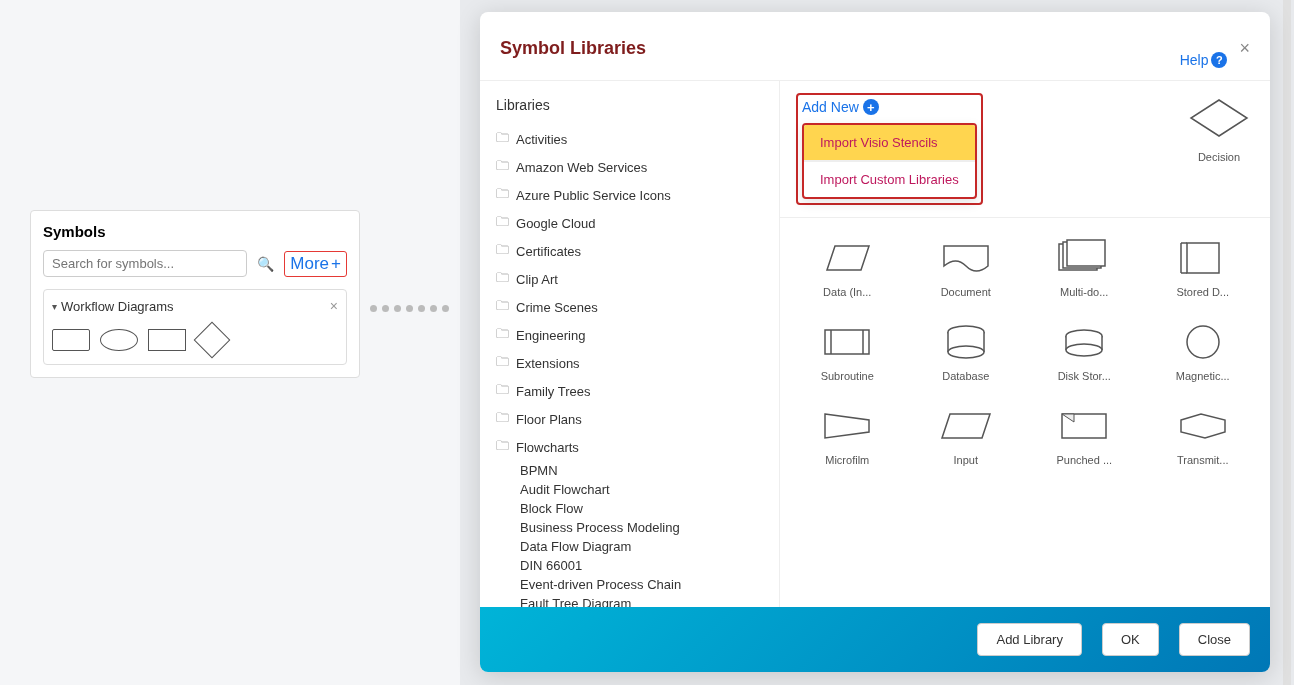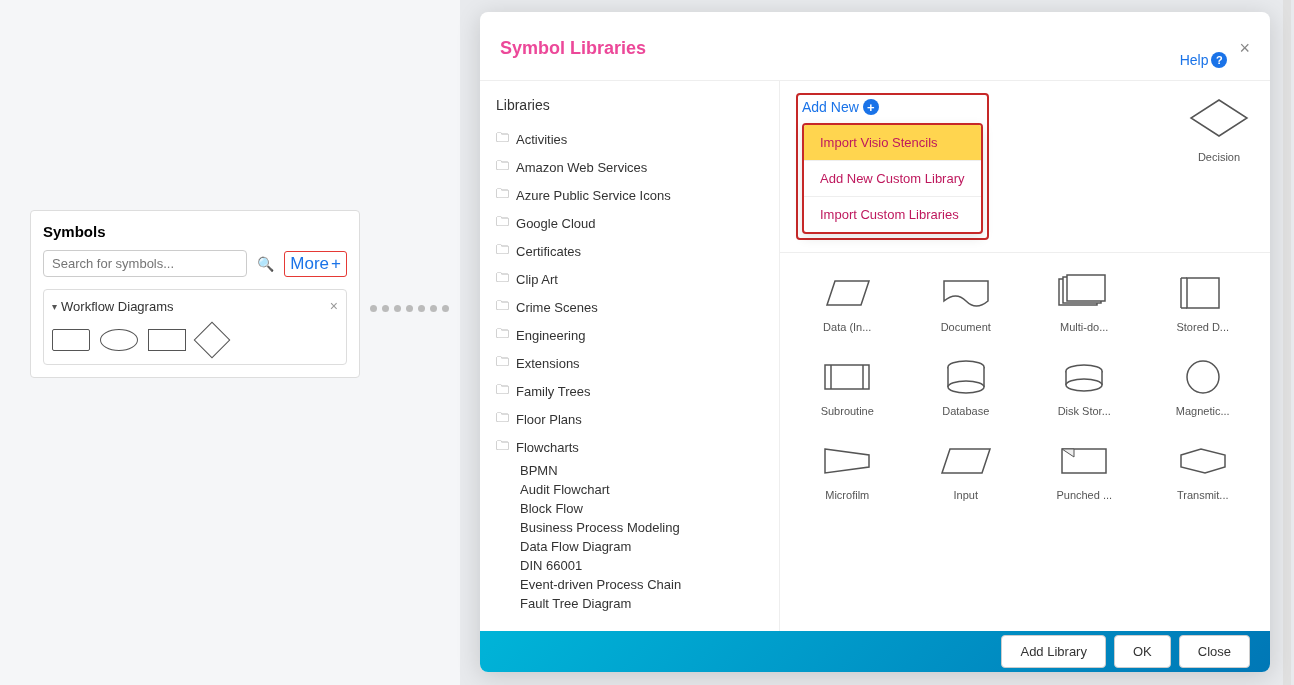--- a/index.html
+++ b/index.html
@@ -167,21 +167,21 @@
     .dialog-header {
       display: flex;
       align-items: center;
       justify-content: space-between;
       padding: 16px 20px 12px;
       border-bottom: 1px solid #eee;
     }
     .dialog-title {
       font-size: 18px;
       font-weight: 600;
-      color: #ec4899;
+      color: #7f1d1d;
     }
     .header-right {
       display: flex;
       align-items: center;
       gap: 12px;
     }
     .help-link {
       color: #1a73e8;
       font-size: 14px;
       font-weight: 500;
@@ -317,24 +317,24 @@
     .shape-label {
       font-size: 11px;
       color: #555;
       margin-top: 8px;
       text-align: center;
     }
 
     
     .dialog-footer {
       background: linear-gradient(135deg, #00b4d8, #0077b6);
-      padding: 4px 20px;
+      padding: 16px 20px;
       display: flex;
       justify-content: flex-end;
-      gap: 8px;
+      gap: 20px;
     }
     .footer-btn {
       padding: 8px 18px;
       border-radius: 4px;
       border: 1px solid #ccc;
       font-size: 13px;
       cursor: pointer;
       background: #fff;
       color: #333;
       font-weight: 500;
@@ -470,21 +470,20 @@
         <div style="border: 2px solid #c62828; border-radius:4px; display:inline-block; padding:4px;">
           <div class="add-new-row">
             <button class="add-new-btn">
               <span>Add New</span>
               <div class="add-icon">+</div>
             </button>
           </div>
           <div class="dropdown-box">
             <div class="dropdown-item highlighted">Import Visio Stencils</div>
             <div class="dropdown-divider"></div>
-            <div class="dropdown-item">Add New Custom Library</div>
             <div class="dropdown-divider"></div>
             <div class="dropdown-item">Import Custom Libraries</div>
           </div>
         </div>
 
         
         <div style="position:absolute; right:16px; top:12px; text-align:center;">
           <div style="display:flex;align-items:center;justify-content:center;width:70px;height:50px;">
             <svg width="60" height="40">
               <polygon points="30,2 58,20 30,38 2,20" fill="white" stroke="#555" stroke-width="1.5"></polygon>

